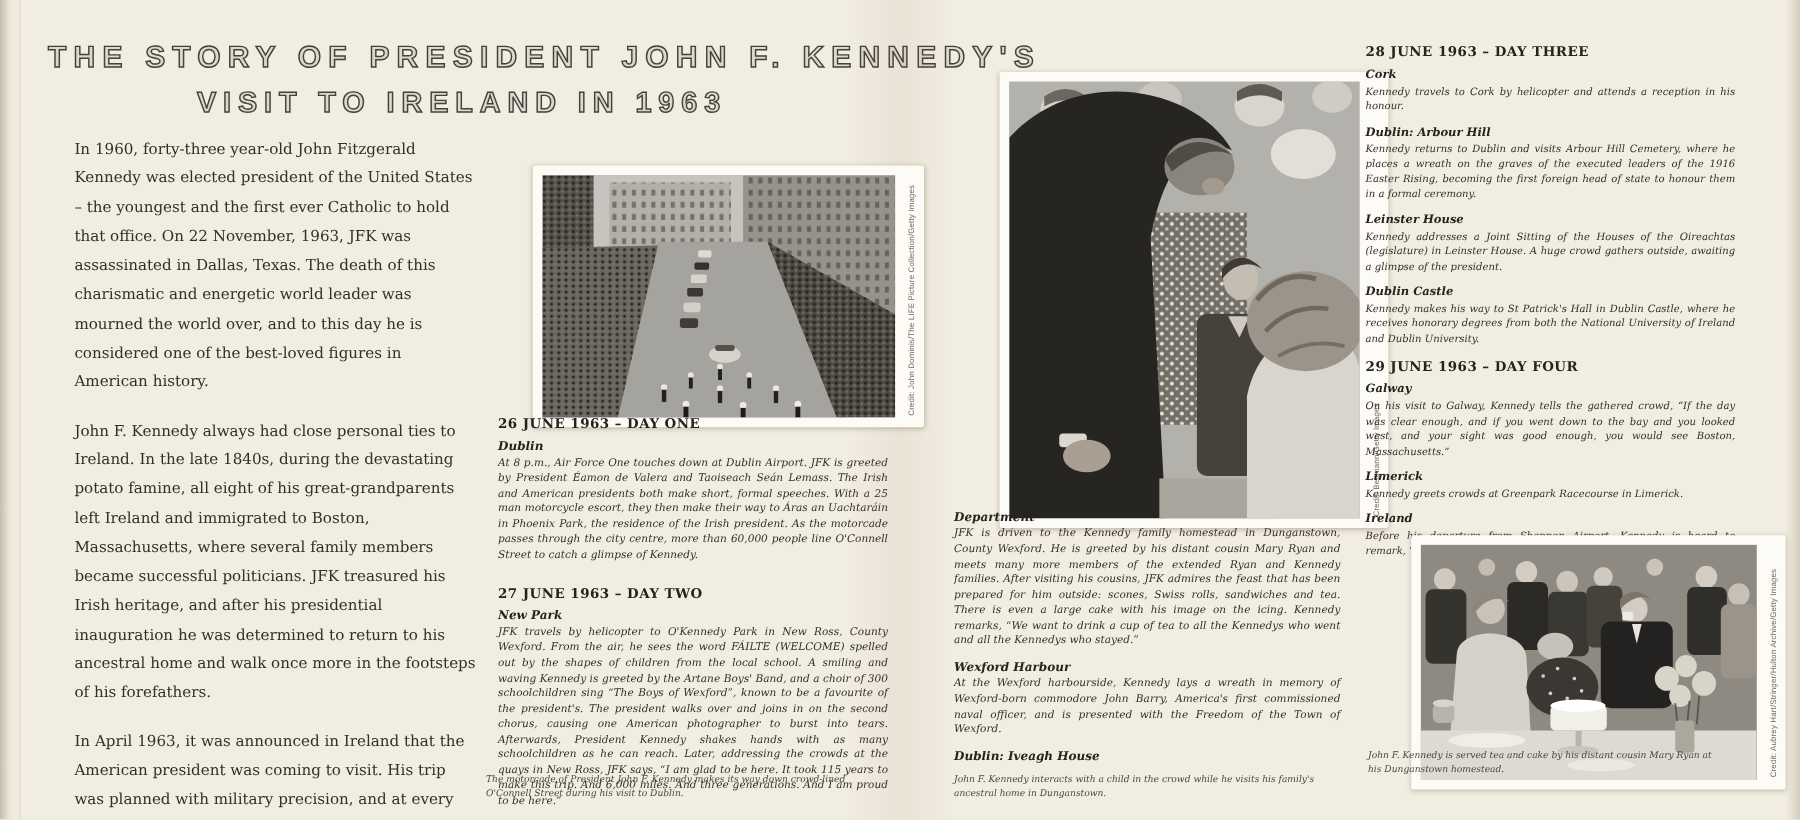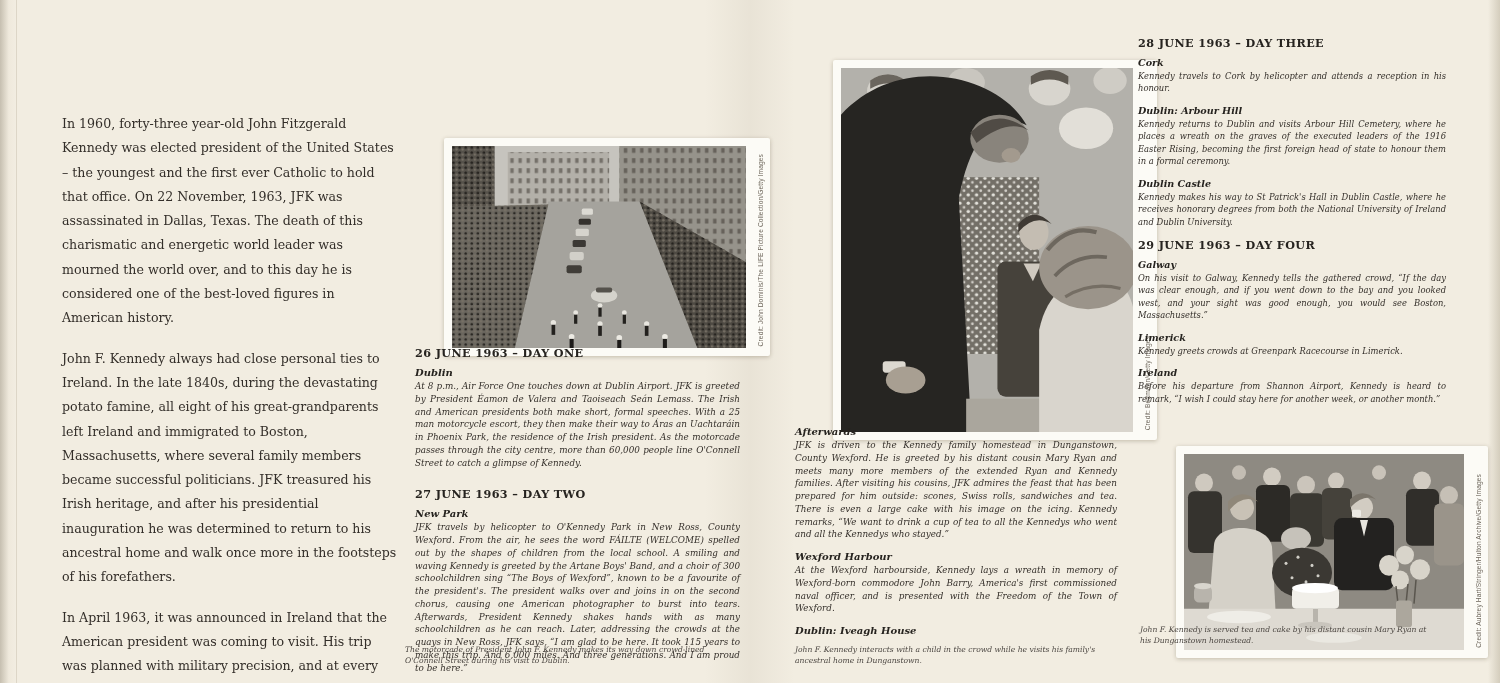--- a/index.html
+++ b/index.html
@@ -58,20 +58,24 @@
   #caption-tea{left:1140px;top:624px;width:300px;}
 </style>
 </head>
 <body>
 
 <div class="spread">
   <div class="edge-left"></div>
   <div class="fold"></div>
   <div class="edge-right"></div>
 
+  <header class="title-block">
+    <div class="title-line">THE STORY OF PRESIDENT JOHN F. KENNEDY'S</div>
+    <div class="title-line">VISIT TO IRELAND IN 1963</div>
+  </header>
 
   <section class="intro-col">
     <p>In 1960, forty-three year-old John Fitzgerald Kennedy was elected president of the United States – the youngest and the first ever Catholic to hold that office. On 22 November, 1963, JFK was assassinated in Dallas, Texas. The death of this charismatic and energetic world leader was mourned the world over, and to this day he is considered one of the best-loved figures in American history.</p>
     <p>John F. Kennedy always had close personal ties to Ireland. In the late 1840s, during the devastating potato famine, all eight of his great-grandparents left Ireland and immigrated to Boston, Massachusetts, where several family members became successful politicians. JFK treasured his Irish heritage, and after his presidential inauguration he was determined to return to his ancestral home and walk once more in the footsteps of his forefathers.</p>
     <p>In April 1963, it was announced in Ireland that the American president was coming to visit. His trip was planned with military precision, and at every stop along his four-day trip tens of thousands of people flocked to catch a glimpse of him. JFK's visit to Ireland became, for a whole generation of Irish people, a momentous and unforgettable occasion in their lives.</p>
 
   </section>
 
   <figure class="photo-card" id="card-motorcade">
     <div class="photo">
@@ -200,21 +204,21 @@
         <path d="M198,175 Q218,150 245,158" stroke="#6d675e" stroke-width="4" fill="none"></path>
         <path d="M205,200 Q225,178 255,182" stroke="#6d675e" stroke-width="3.5" fill="none"></path>
         <path d="M215,220 Q240,205 268,212" stroke="#756e64" stroke-width="3" fill="none"></path>
       </svg>
     </div>
     <figcaption class="credit">Credit: Bettmann/Getty Images</figcaption>
   </figure>
 
   <section class="rc-entries">
     <div class="entry">
-      <h4>Afterwards</h4>
+      <h4>Department</h4>
       <p>JFK is driven to the Kennedy family homestead in Dunganstown, County Wexford. He is greeted by his distant cousin Mary Ryan and meets many more members of the extended Ryan and Kennedy families. After visiting his cousins, JFK admires the feast that has been prepared for him outside: scones, Swiss rolls, sandwiches and tea. There is even a large cake with his image on the icing. Kennedy remarks, “We want to drink a cup of tea to all the Kennedys who went and all the Kennedys who stayed.”</p>
     </div>
     <div class="entry">
       <h4>Wexford Harbour</h4>
       <p>At the Wexford harbourside, Kennedy lays a wreath in memory of Wexford-born commodore John Barry, America's first commissioned naval officer, and is presented with the Freedom of the Town of Wexford.</p>
     </div>
     <div class="entry">
       <h4>Dublin: Iveagh House</h4>
     </div>
   </section>
@@ -222,20 +226,24 @@
 
   <section class="far-col">
     <h3 class="day-heading">28 JUNE 1963 – DAY THREE</h3>
     <div class="entry">
       <h4>Cork</h4>
       <p>Kennedy travels to Cork by helicopter and attends a reception in his honour.</p>
     </div>
     <div class="entry">
       <h4>Dublin: Arbour Hill</h4>
       <p>Kennedy returns to Dublin and visits Arbour Hill Cemetery, where he places a wreath on the graves of the executed leaders of the 1916 Easter Rising, becoming the first foreign head of state to honour them in a formal ceremony.</p>
+    </div>
+    <div class="entry">
+      <h4>Leinster House</h4>
+      <p>Kennedy addresses a Joint Sitting of the Houses of the Oireachtas (legislature) in Leinster House. A huge crowd gathers outside, awaiting a glimpse of the president.</p>
     </div>
     <div class="entry">
       <h4>Dublin Castle</h4>
       <p>Kennedy makes his way to St Patrick's Hall in Dublin Castle, where he receives honorary degrees from both the National University of Ireland and Dublin University.</p>
     </div>
     <h3 class="day-heading">29 JUNE 1963 – DAY FOUR</h3>
     <div class="entry">
       <h4>Galway</h4>
       <p>On his visit to Galway, Kennedy tells the gathered crowd, “If the day was clear enough, and if you went down to the bay and you looked west, and your sight was good enough, you would see Boston, Massachusetts.”</p>
     </div>

